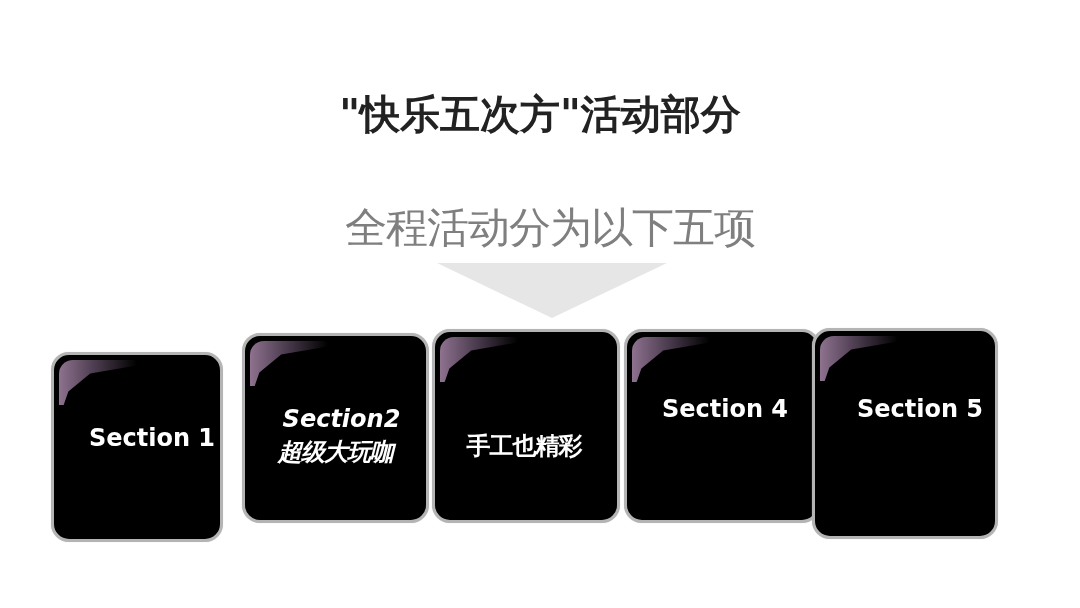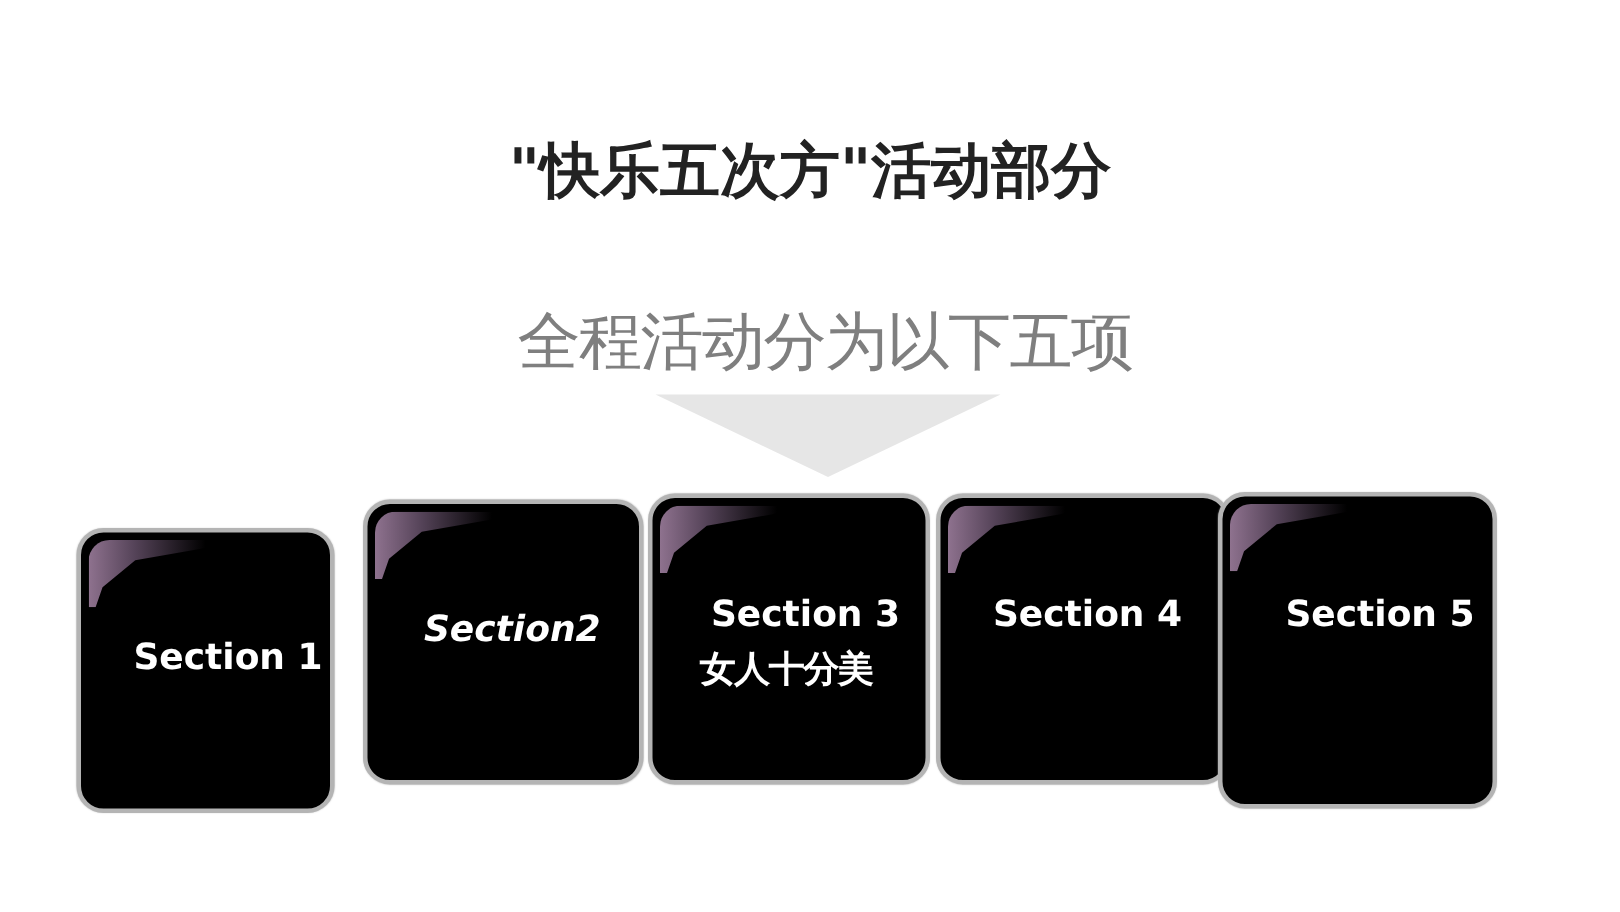--- a/index.html
+++ b/index.html
@@ -105,29 +105,29 @@
     <div class="card-text" style="top:68px; padding-left:30px; box-sizing:border-box;">
       <div class="sec-label">Section 1</div>
     </div>
   </div>
 
   <div class="card" style="left:242px; top:333px; width:187px; height:190px;font-style:italic;">
     <div class="gloss"></div>
     <div class="card-text" style="top:68px; padding-left:12px; box-sizing:border-box;">
       <div class="sec-label">Section2</div>
     </div>
+    <div class="card-text" style="top:100px;">
+      <div class="sec-name">超级大玩咖</div>
+    </div>
   </div>
 
   <div class="card" style="left:432px; top:329px; width:188px; height:194px;">
     <div class="gloss"></div>
-    <div class="card-text" style="top:62px; padding-left:22px; box-sizing:border-box;">
-      <div class="sec-label">Section 3</div>
-    </div>
     <div class="card-text" style="top:98px; padding-right:4px; box-sizing:border-box;">
-      <div class="sec-name">女人十分美</div>
+      <div class="sec-name">手工也精彩</div>
     </div>
   </div>
 
   <div class="card" style="left:624px; top:329px; width:196px; height:194px;">
     <div class="gloss"></div>
     <div class="card-text" style="top:62px; padding-left:6px; box-sizing:border-box;">
       <div class="sec-label">Section 4</div>
     </div>
   </div>
 

